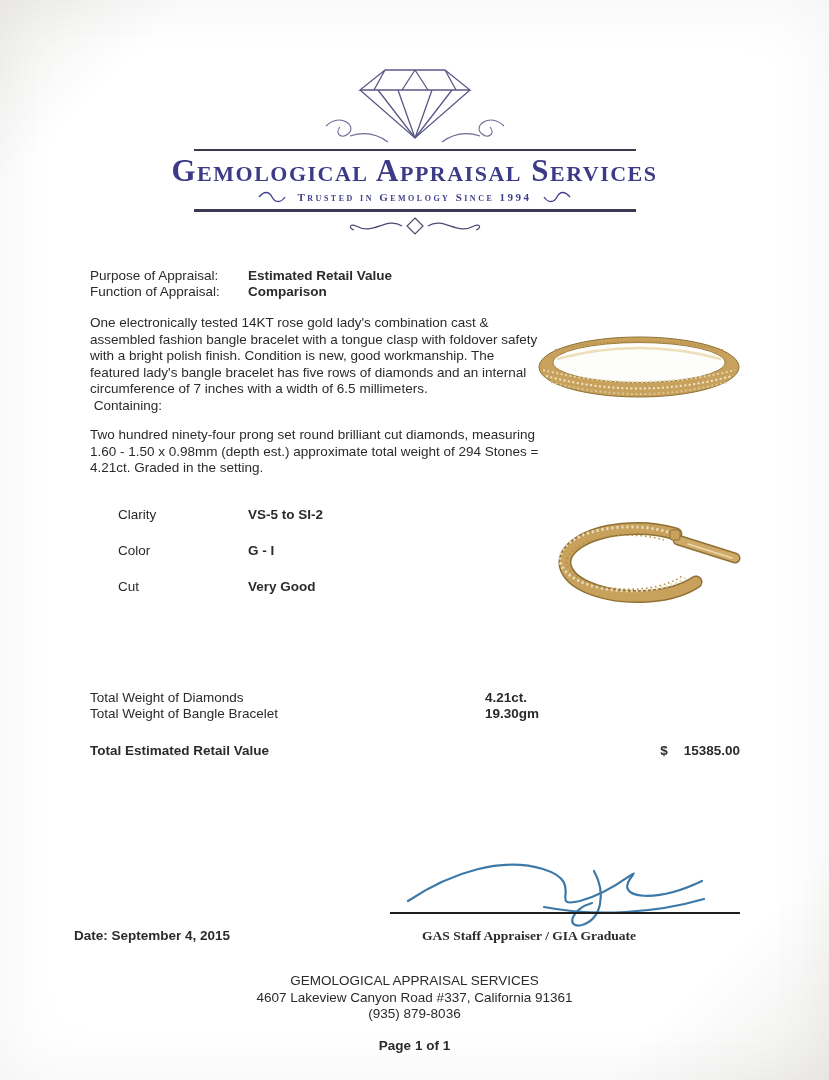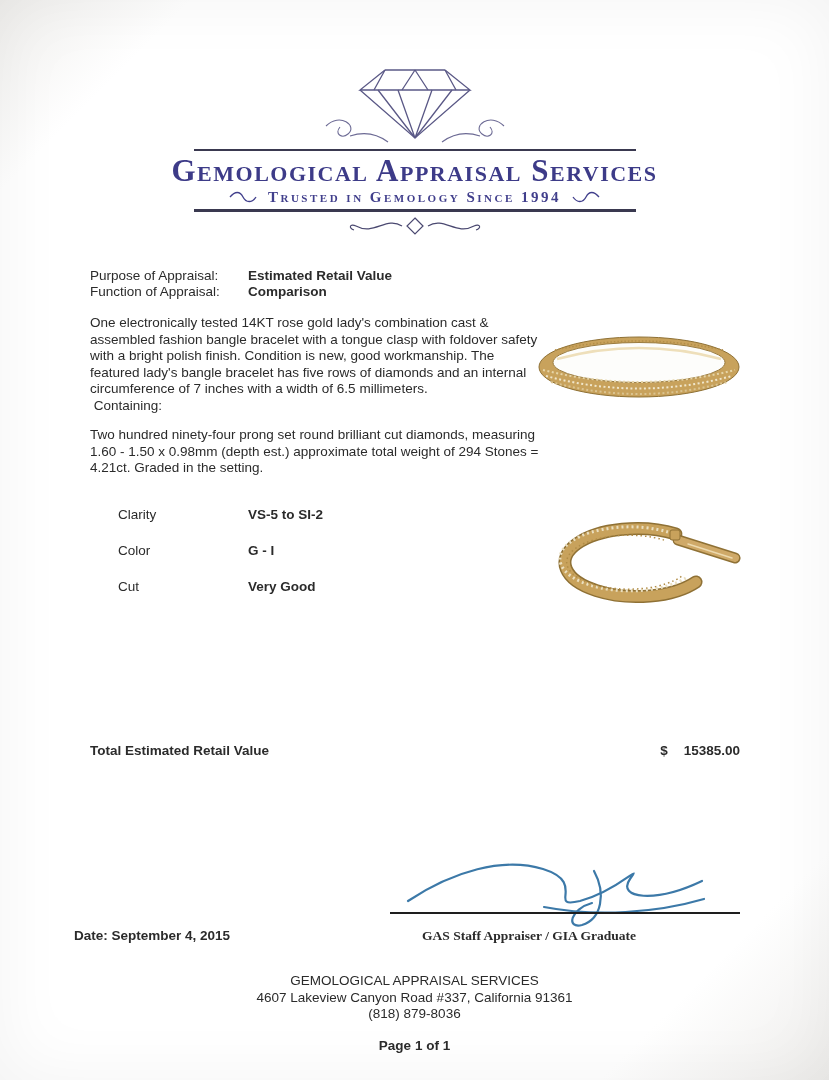--- a/index.html
+++ b/index.html
@@ -35,21 +35,21 @@
     margin-top: 3px;
   }
   .tagline-row {
     display: flex; align-items: center; justify-content: center; gap: 10px;
     margin-top: 1px;
   }
   .brand-tagline {
     font-family: "Liberation Serif", serif;
     font-variant: small-caps;
     font-weight: 700;
-    font-size: 15px;
+    font-size: 11px;
     letter-spacing: 2.5px;
     color: #413f8c;
   }
   .ornament-bottom { display: block; margin: 2px auto 0; }
 
   
   .purpose-block { position: absolute; top: 268px; left: 90px; }
   .kv-row { line-height: 16px; }
   .kv-label { display: inline-block; width: 158px; }
   .kv-value { font-weight: 700; }
@@ -179,20 +179,28 @@
     <path d="M148 16 A 72 34 0 1 0 168 64" fill="none" stroke="#8f7135" stroke-width="13" stroke-linecap="round"></path>
     <path d="M148 16 A 72 34 0 1 0 168 64" fill="none" stroke="#c8a25c" stroke-width="10" stroke-linecap="round"></path>
     <path d="M150 22 L 207 40" stroke="#8f7135" stroke-width="11" stroke-linecap="round"></path>
     <path d="M150 22 L 207 40" stroke="#cfa968" stroke-width="8" stroke-linecap="round"></path>
     <path d="M160 26 L 204 40" stroke="#ecd9ae" stroke-width="1.5" stroke-linecap="round"></path>
     <path d="M140 14 A 70 32 0 1 0 158 60" fill="none" stroke="#eadfc0" stroke-width="3" stroke-dasharray="2 3"></path>
     <path d="M136 22 A 62 27 0 1 0 154 58" fill="none" stroke="#b18c46" stroke-width="1.5" stroke-dasharray="1.5 3"></path>
     <rect x="142" y="12" width="10" height="10" rx="2" fill="#c8a25c" stroke="#8f7135" stroke-width="1"></rect>
   </svg>
 
+  <div class="totals-block">
+    <div class="total-row">
+      <span class="total-label">Total Weight of Diamonds</span><span class="total-value">4.21ct.</span>
+    </div>
+    <div class="total-row">
+      <span class="total-label">Total Weight of Bangle Bracelet</span><span class="total-value">19.30gm</span>
+    </div>
+  </div>
 
   <div class="retail-row">
     <span class="retail-label">Total Estimated Retail Value</span>
     <span class="retail-amount">
       <span class="retail-currency">$</span><span>15385.00</span>
     </span>
   </div>
 
   <svg class="signature-art" width="322" height="86" viewBox="0 0 322 86" fill="none">
     <g stroke="#3c79a8" stroke-width="2.2" stroke-linecap="round">
@@ -201,17 +209,17 @@
       <path d="M146 64 C 198 74, 258 70, 306 56"></path>
     </g>
   </svg>
   <div class="signature-line"></div>
   <div class="date-line">Date: September 4, 2015</div>
   <div class="appraiser-line">GAS Staff Appraiser / GIA Graduate</div>
 
   <div class="doc-footer">
     <div>GEMOLOGICAL APPRAISAL SERVICES</div>
     <div>4607 Lakeview Canyon Road #337, California 91361</div>
-    <div>(818) 879-8036</div>
+    <div>(935) 879-8036</div>
     <div class="footer-page">Page 1 of 1</div>
   </div>
 
 </div>
 
 </body></html>

